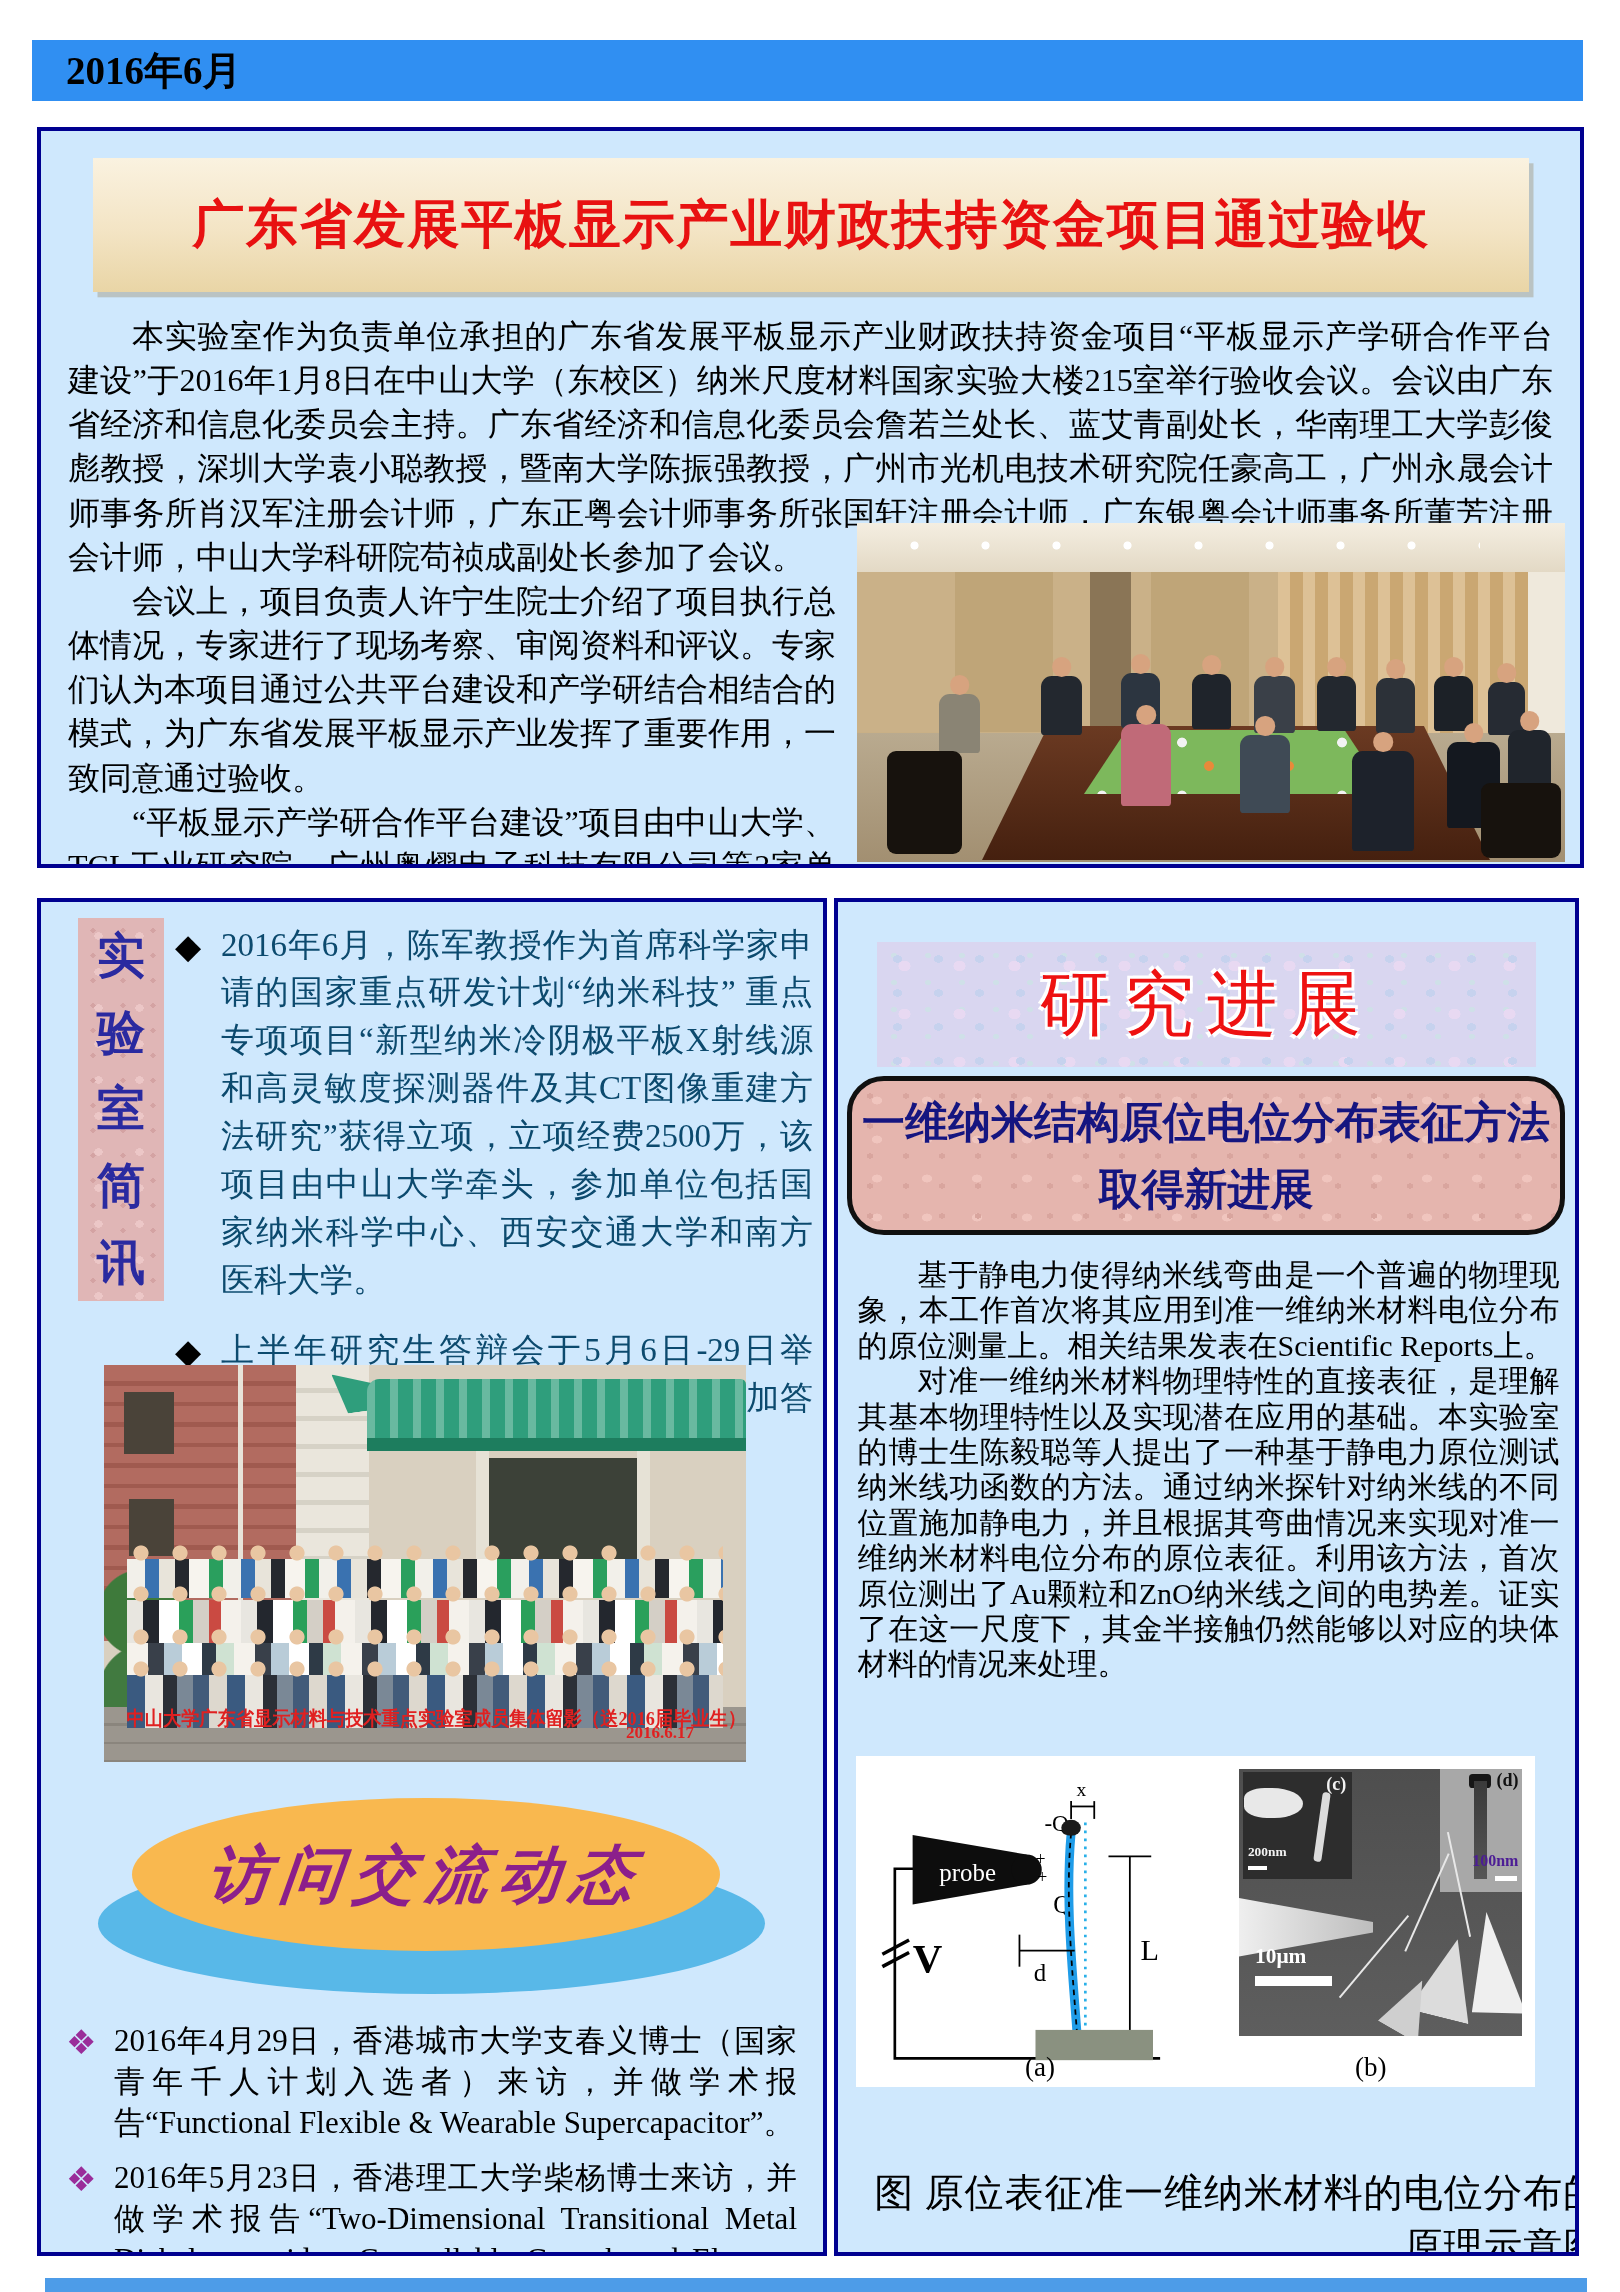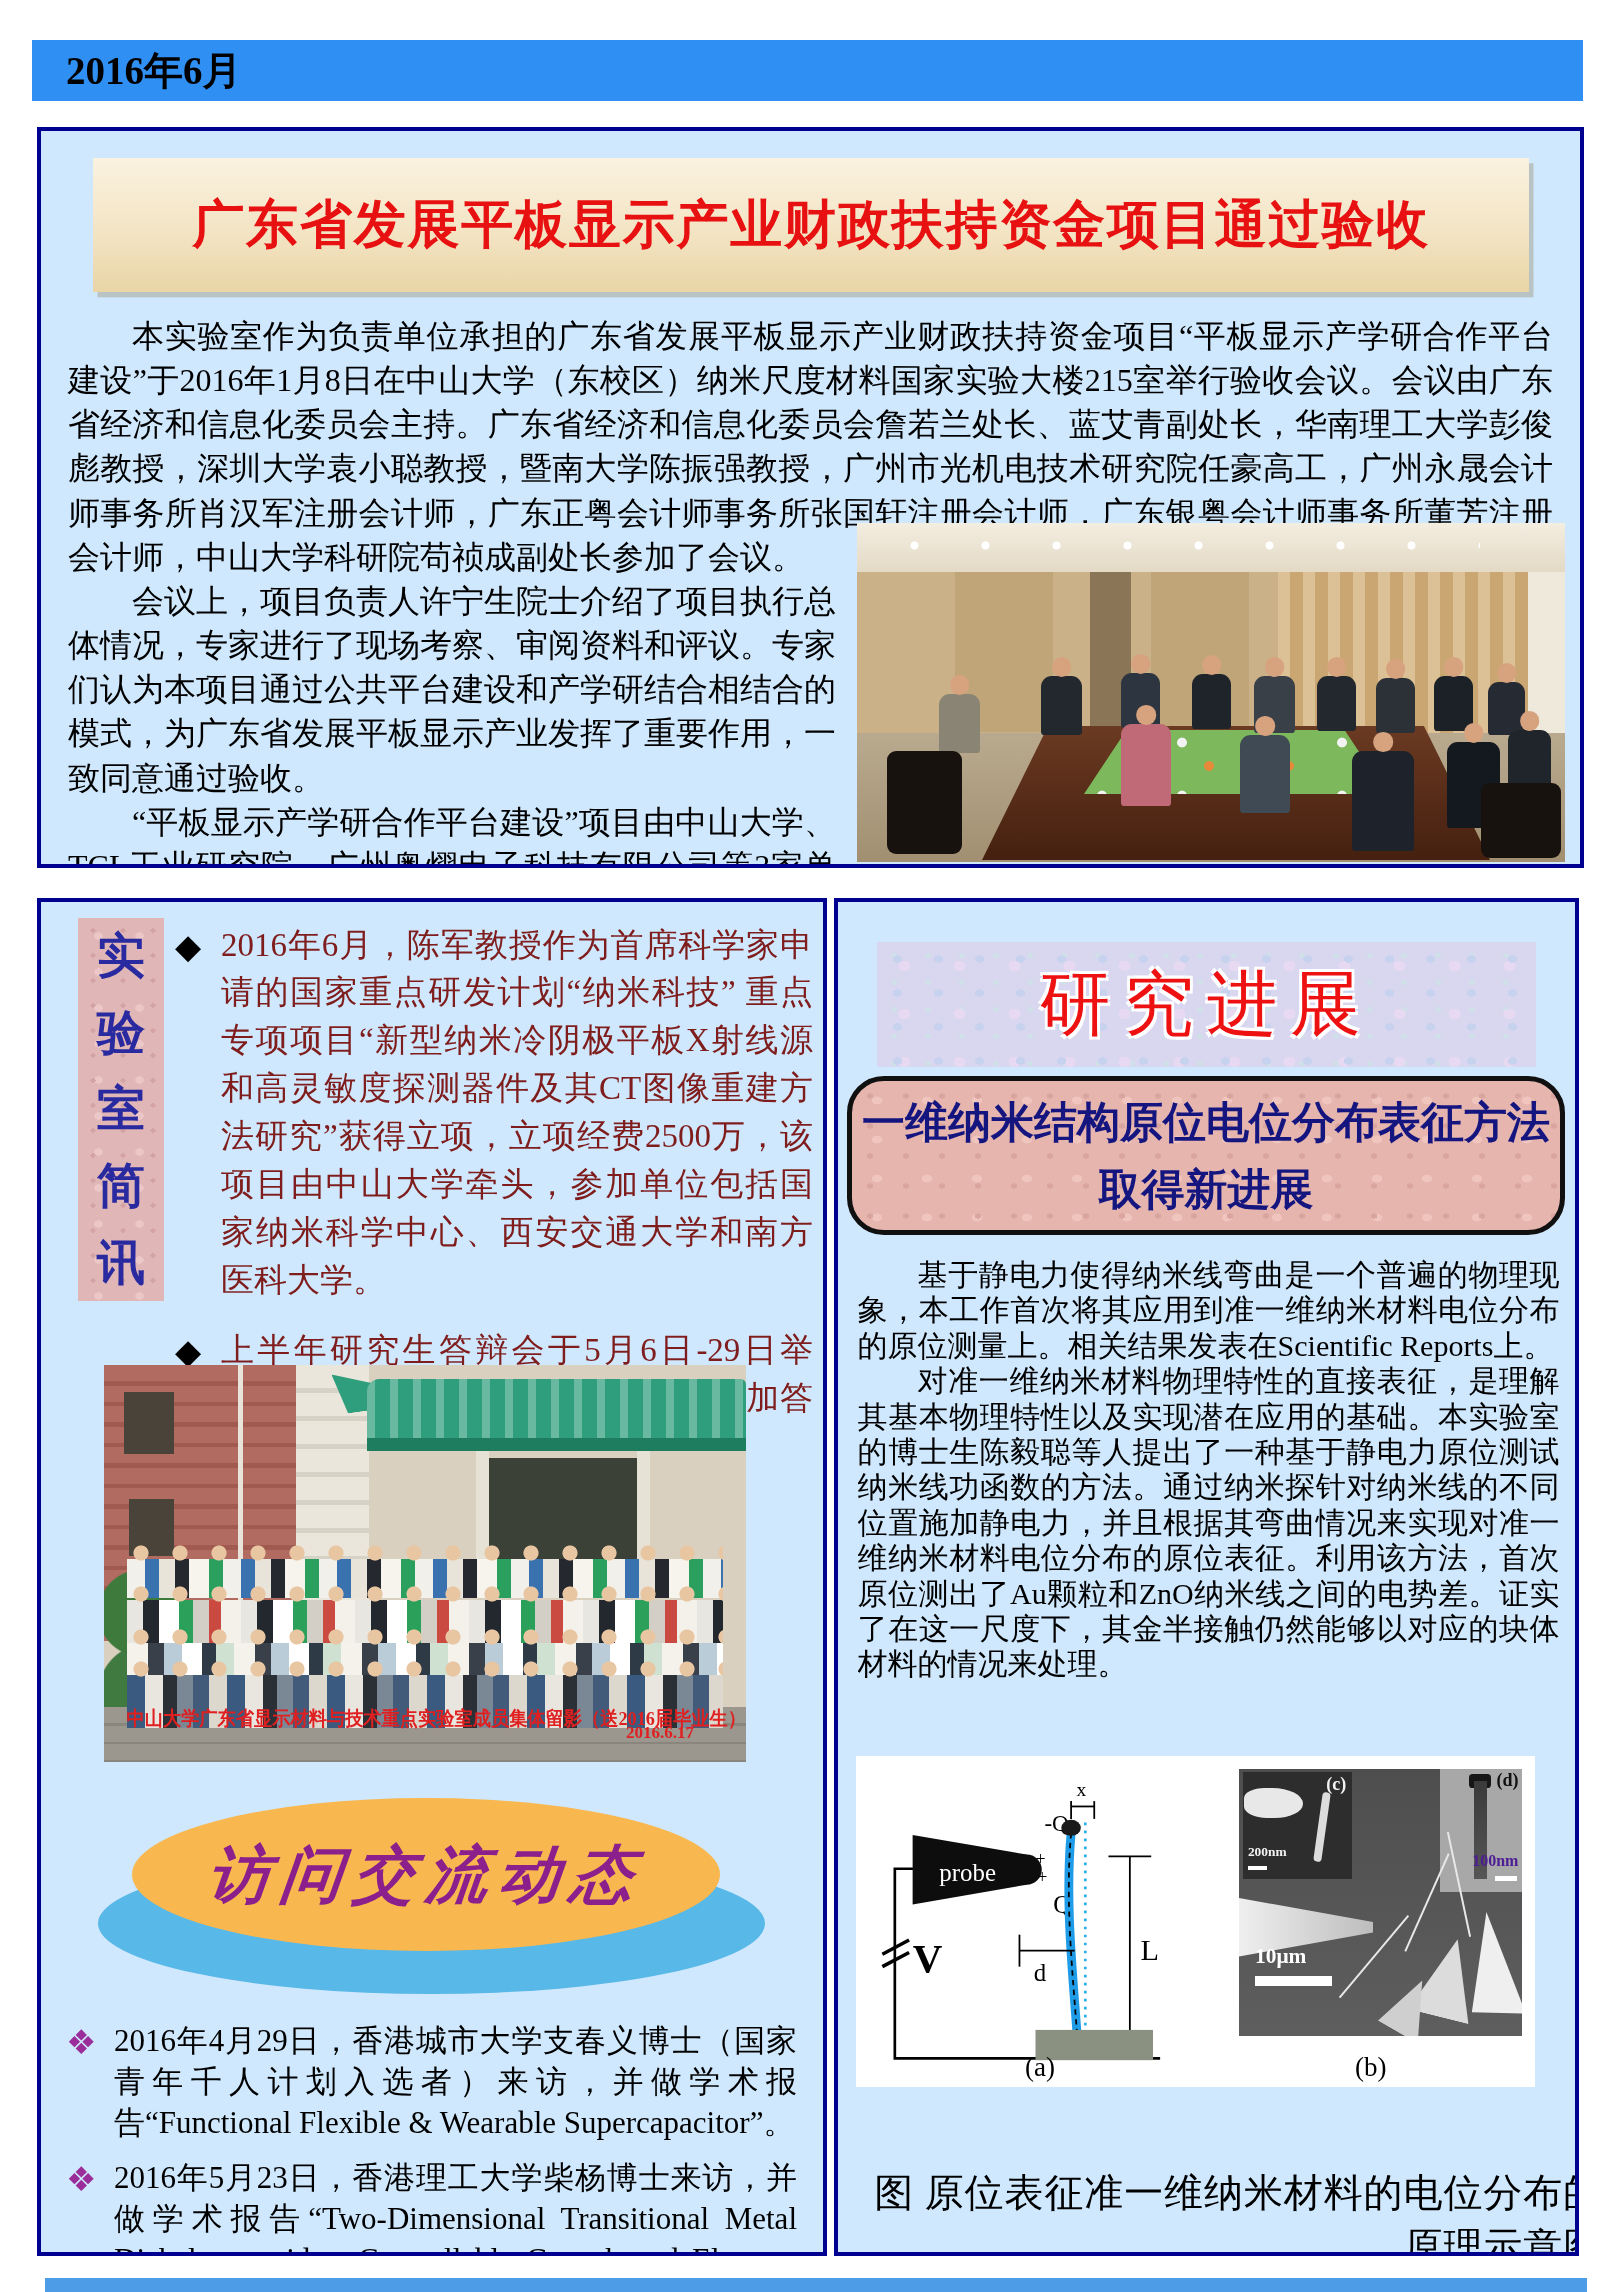--- a/index.html
+++ b/index.html
@@ -66,21 +66,21 @@
            background-color:#e0b6b6;
            background-image:radial-gradient(#d4a3a3 12%,rgba(0,0,0,0) 13%),
                             radial-gradient(#ecc7c7 14%,rgba(0,0,0,0) 15%);
            background-size:30px 25px,41px 36px;
            display:flex; flex-direction:column; justify-content:space-around; align-items:center; }
   .strip-char { font-family:"Liberation Sans","DejaVu Sans",sans-serif; font-weight:bold;
                 font-size:48px; color:#2a2aa0; line-height:1; }
   .lab-list { position:absolute; left:134px; top:19.6px; width:638px; list-style:none; }
   .lab-list li { display:flex; margin-bottom:23px; }
   .lab-list .marker { width:46px; flex:none; font-size:34px; color:#000; line-height:1.45; }
-  .lab-list .text { font-size:33px; line-height:1.45; color:#7f1d1d; text-align:justify; }
+  .lab-list .text { font-size:33px; line-height:1.45; color:#0c4a6e; text-align:justify; }
   .group-photo { position:absolute; left:63px; top:463px; width:642px; height:397px;
                  background:#d9d0c0; overflow:hidden; }
   .gp-brick { position:absolute; left:0; top:0; width:192px; height:276px;
               background:repeating-linear-gradient(180deg,#b26b60 0 16px,#a05a4f 16px 20.5px); }
   .gp-pipe { position:absolute; left:134px; top:0; width:5.3px; height:267px; background:#e8e4da; }
   .gp-window { position:absolute; background:#4a4339; }
   .gp-whitecol { position:absolute; left:192px; top:0; width:73px; height:276px;
                  background:repeating-linear-gradient(180deg,#eae6dc 0 23px,#d6d2c6 23px 28px); }
   .gp-roof { position:absolute; left:263px; top:14.3px; right:0; height:59px;
              background:#2f9e7c; border-radius:12.5px 5.3px 0 0;

